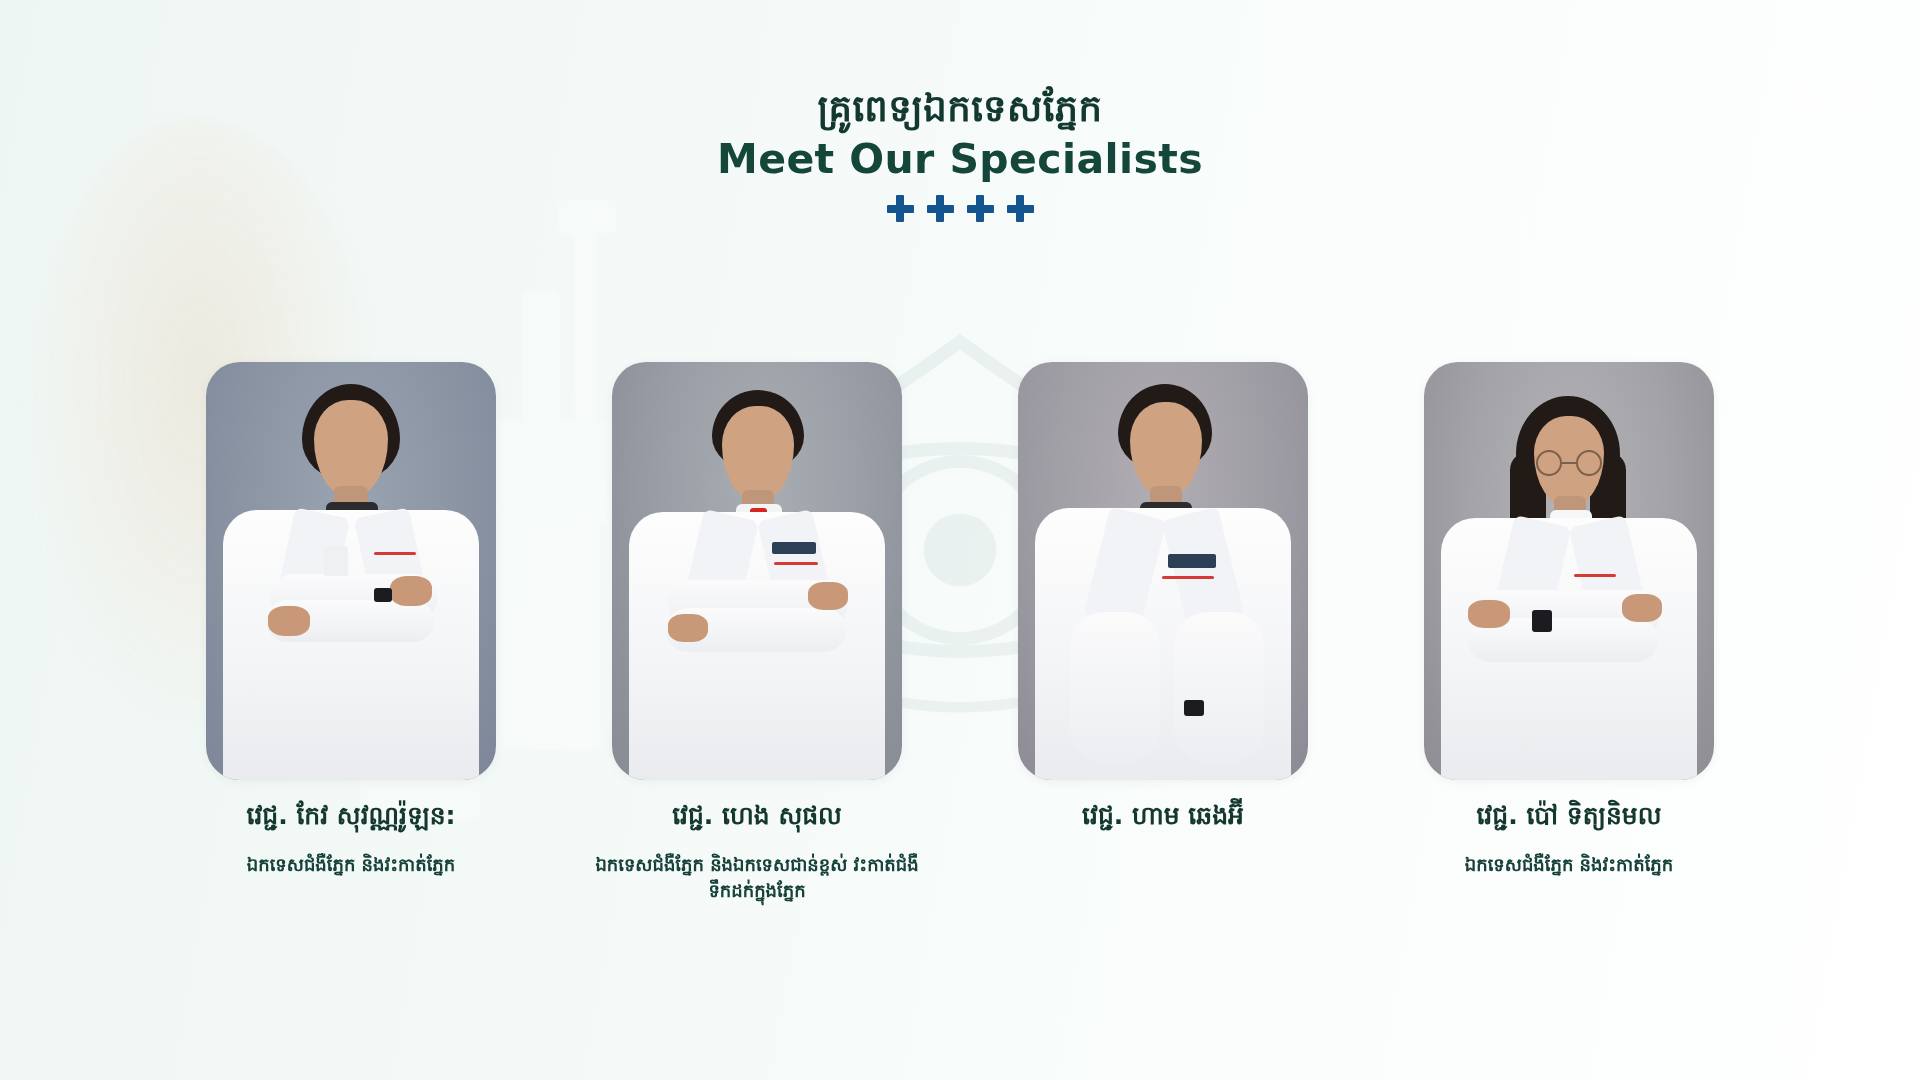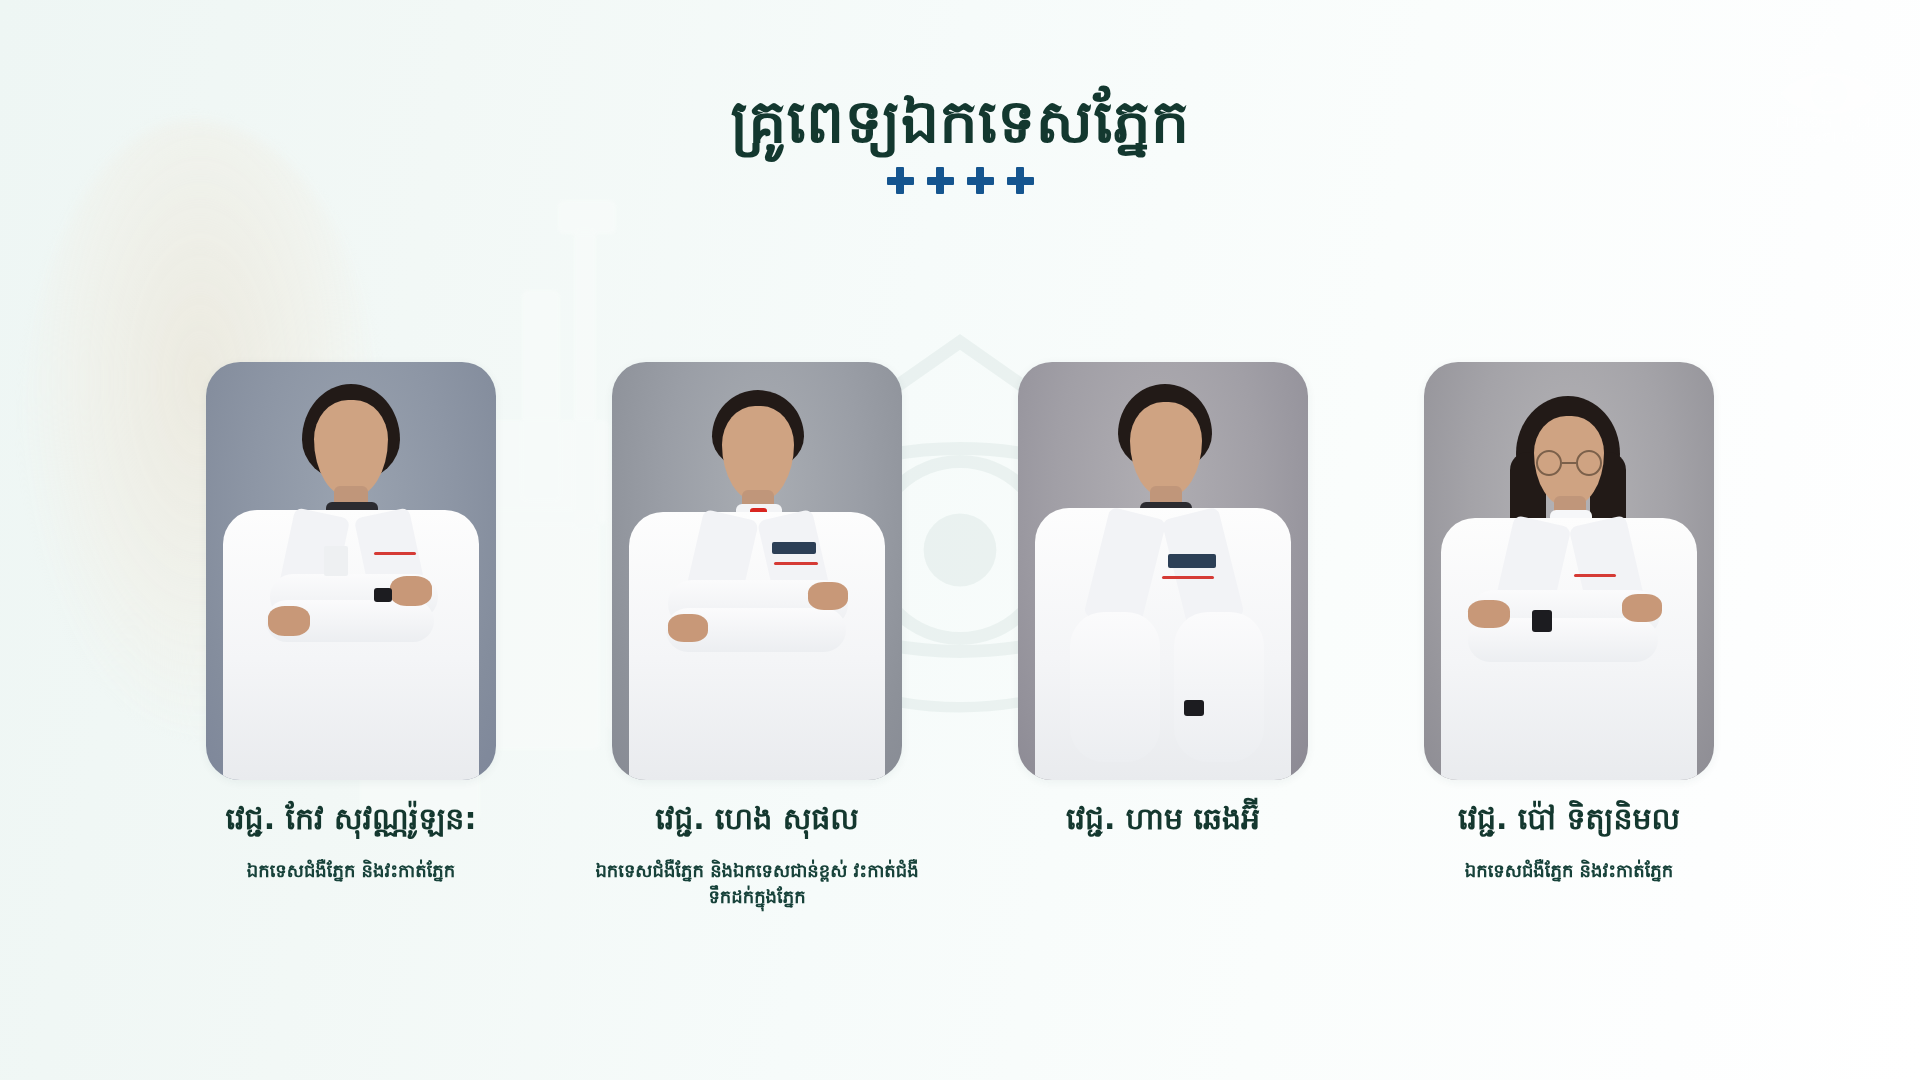--- a/index.html
+++ b/index.html
@@ -60,21 +60,21 @@
     opacity:.42; pointer-events:none;
   }
   .logo-mark svg{ width:100%; height:100%; display:block; }
 
   
   .heading{
     position:absolute; left:0; right:0; top:88px; text-align:center; z-index:5;
   }
   .title-kh{
     font-family:"DejaVu Sans","Liberation Sans",sans-serif;
-    font-size:60px; line-height:1.12; font-weight:700; letter-spacing:.5px;
+    font-size:37px; line-height:1.12; font-weight:700; letter-spacing:.5px;
     color:#13382f;
   }
   .title-en{
     margin-top:6px;
     font-family:"DejaVu Sans","Liberation Sans",sans-serif;
     font-size:41px; font-weight:700; letter-spacing:.4px; color:#15463a;
   }
   .plus-row{
     margin-top:12px; display:flex; justify-content:center; align-items:center; gap:13px;
   }
@@ -118,21 +118,21 @@
   .fg-tie{ position:absolute; border-radius:3px; }
   .fg-arm{ position:absolute; background:linear-gradient(180deg,#fbfbfc,#eceef1); border-radius:30px; }
   .fg-hand{ position:absolute; background:#c89878; border-radius:40%; }
   .fg-badge{ position:absolute; background:#2c3f56; border-radius:2px; }
   .fg-stripe{ position:absolute; background:#d53a35; height:3px; border-radius:2px; }
   .fg-glasses{ position:absolute; border:2.5px solid #7b604a; border-radius:50%; }
   .fg-glassbar{ position:absolute; background:#7b604a; height:2px; }
   .fg-watch{ position:absolute; background:#1c1c20; border-radius:3px; }
 
   .name{
-    margin-top:21px; font-size:30px; font-weight:700; color:#14382f; text-align:right;
+    margin-top:21px; font-size:25px; font-weight:700; color:#14382f; text-align:right;
     line-height:1.2; white-space:nowrap;
   }
   .role{
     margin-top:21px; font-size:18px; font-weight:700; color:#17423a; text-align:center;
     line-height:1.45; width:330px;
   }
 </style>
 </head>
 <body>
 
@@ -170,20 +170,21 @@
       </g>
       <circle cx="60" cy="72" r="17" fill="#fbfdfc" opacity=".6"></circle>
       <circle cx="60" cy="72" r="8" fill="#ffffff"></circle>
       <text x="60" y="104" font-family="DejaVu Sans, sans-serif" font-size="13" font-weight="700" text-anchor="middle" fill="#ffffff">PHNOM PENH</text>
       <text x="60" y="118" font-family="DejaVu Sans, sans-serif" font-size="12" font-weight="700" text-anchor="middle" fill="#ffffff">EyeClinic</text>
     </svg>
   </div>
 
   <div class="heading">
     <div class="title-kh">គ្រូពេទ្យឯកទេសភ្នែក</div>
+    <div class="title-en">Meet Our Specialists</div>
     <div class="plus-row">
       <span class="plus"></span>
       <span class="plus"></span>
       <span class="plus"></span>
       <span class="plus"></span>
     </div>
   </div>
 
   <div class="roster">
 

